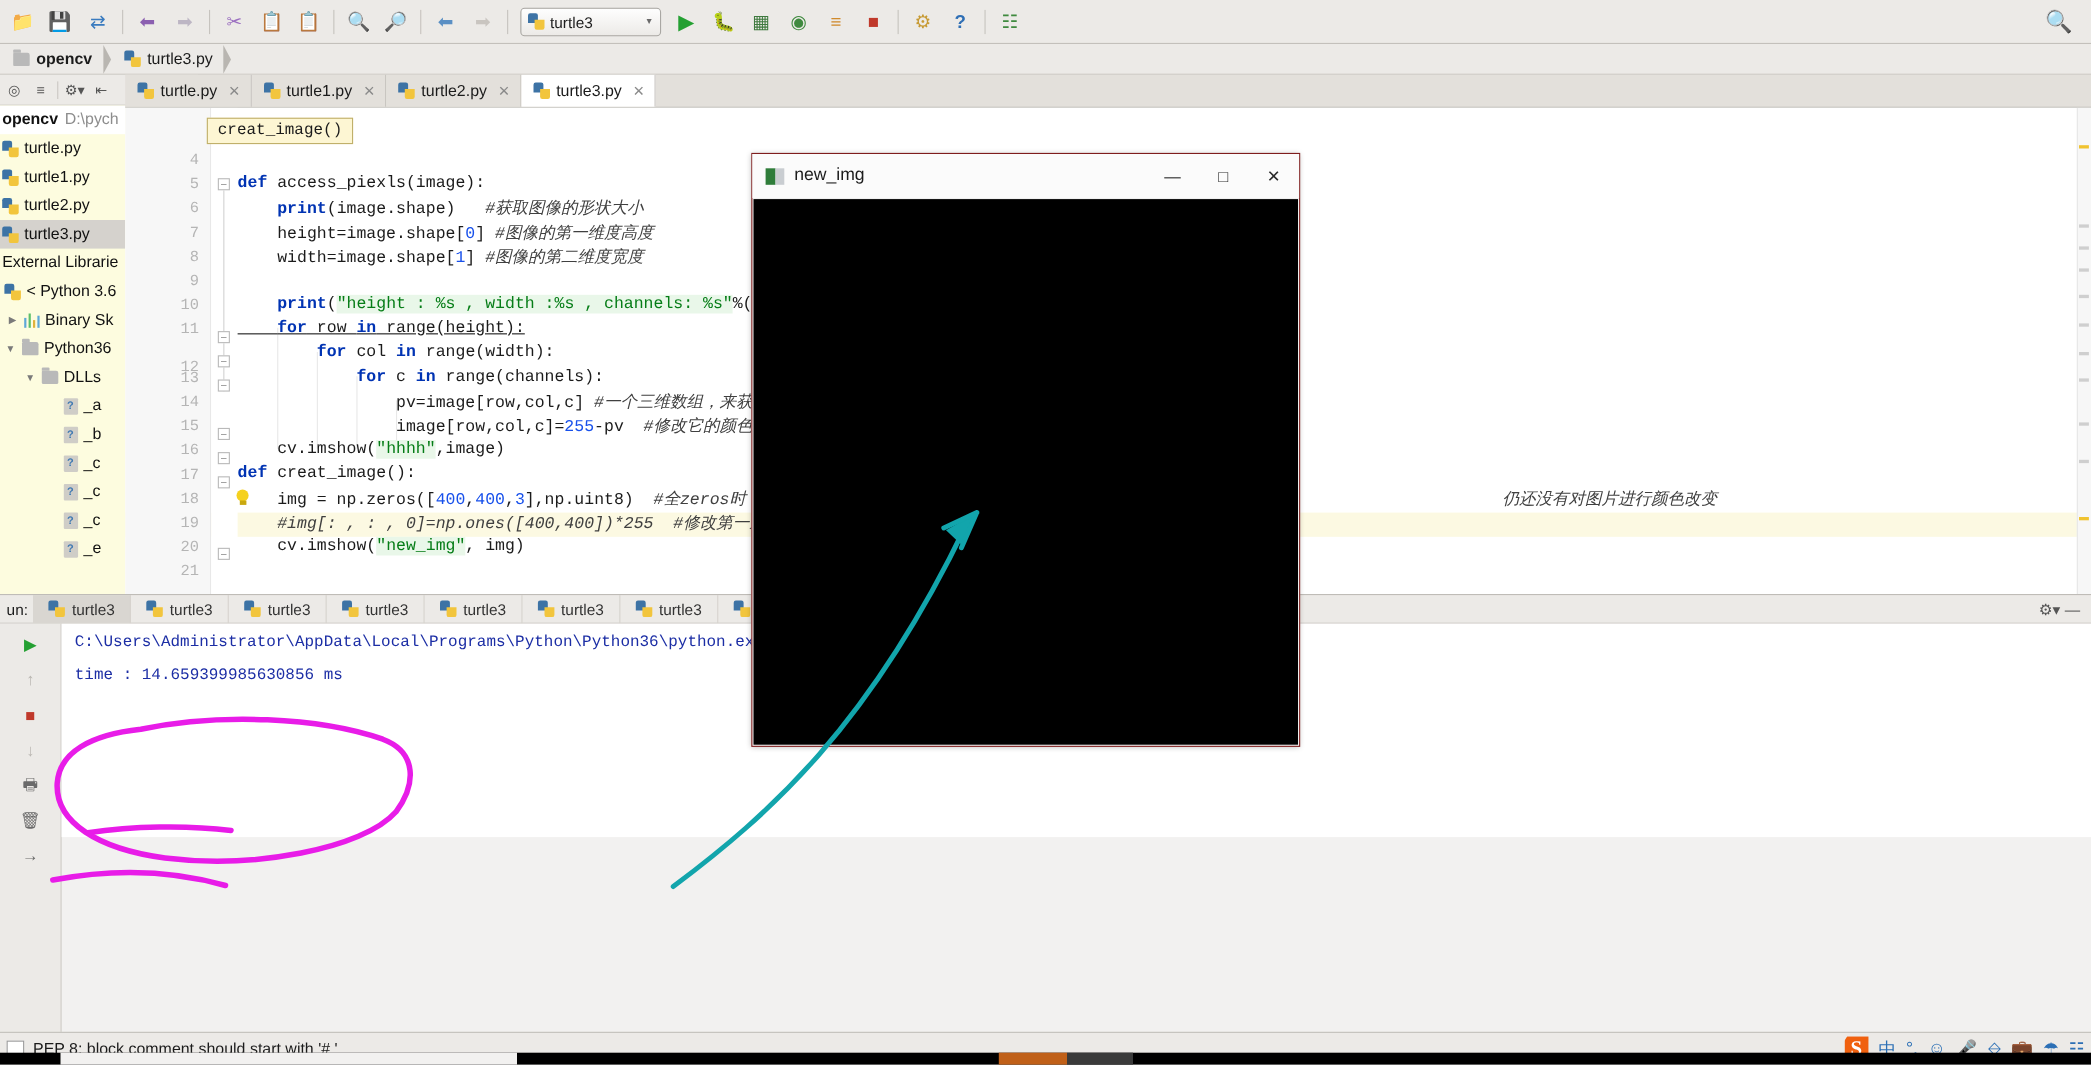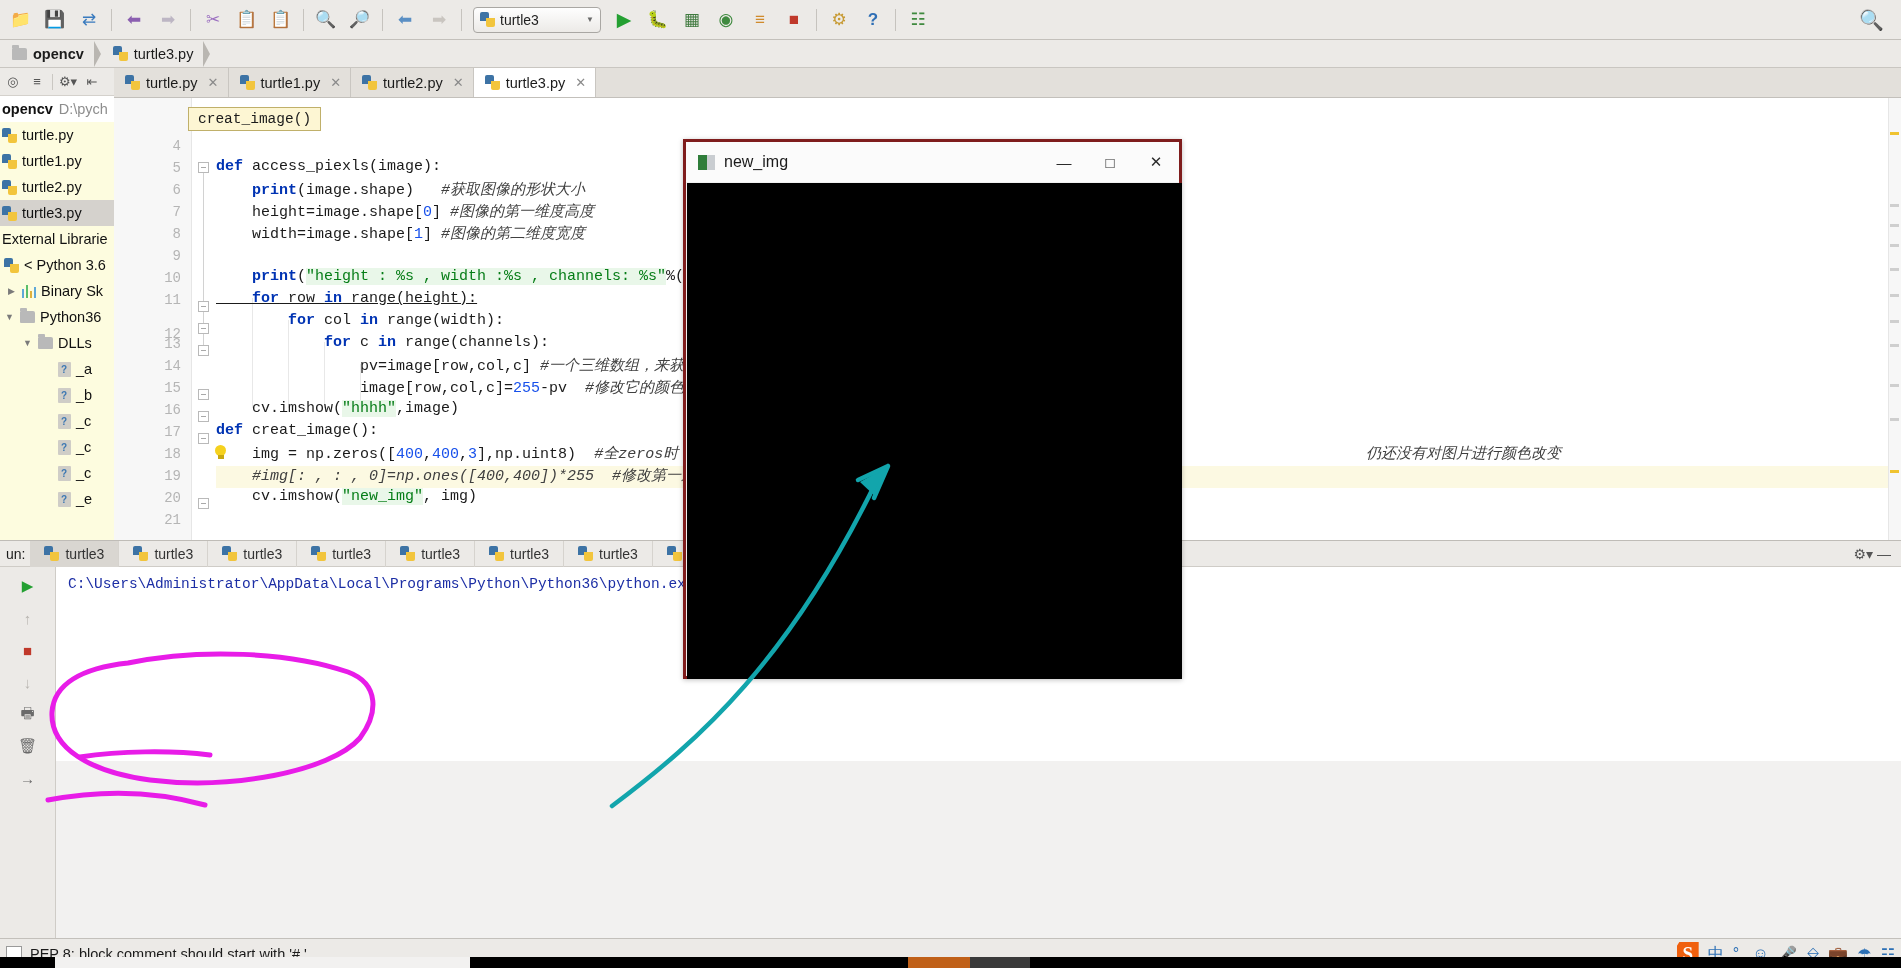--- a/index.html
+++ b/index.html
@@ -132,21 +132,21 @@
   .sogou { width:22px; height:24px; background:#f0600e; color:#fff; font-weight:bold; font-size:19px;
            display:flex; align-items:center; justify-content:center; font-family:"Liberation Serif", serif;
            clip-path:polygon(12% 0,100% 0,100% 80%,88% 100%,0 100%,0 18%); }
 
   
   .desktop { position:absolute; left:0; top:957px; width:1901px; height:11px; background:#000; }
   .desktop .seg { position:absolute; top:0; height:11px; }
 
   
   .cvwin { position:absolute; left:683px; top:139px; width:499px; height:540px;
-           background:#f0f0f0; border:3px solid #7f1d1d; box-shadow:0 1px 5px rgba(0,0,0,.25); }
+           background:#f0f0f0; border:1px solid #7f1d1d; box-shadow:0 1px 5px rgba(0,0,0,.25); }
   .cvtitle { height:40px; display:flex; align-items:center; padding-left:12px; gap:9px;
              font-size:16px; color:#1b1b1b; background:#fbfbfb; }
   .cvicon { width:17px; height:15px; display:flex; }
   .cvicon i:nth-child(1){ width:9px; background:#2f7d3a; }
   .cvicon i:nth-child(2){ width:8px; background:#c9cdd1; }
   .cvbtns { margin-left:auto; display:flex; height:40px; }
   .cvbtn { width:46px; height:40px; display:flex; align-items:center; justify-content:center;
            font-size:15px; color:#2a2a2a; }
   .cvbody { position:absolute; left:1px; top:41px; width:495px; height:496px; background:#000; }
 
@@ -438,21 +438,21 @@
   <div class="runside">
     <div class="rs-ico" style="color:#24a032;">▶</div>
     <div class="rs-ico" style="color:#b9b6b1;">↑</div>
     <div class="rs-ico" style="color:#c0392b;">■</div>
     <div class="rs-ico" style="color:#b9b6b1;">↓</div>
     <div class="rs-ico" style="color:#6a6a6a;">🖶</div>
     <div class="rs-ico" style="color:#6a6a6a;">🗑</div>
     <div class="rs-ico" style="color:#6a6a6a;">→</div>
   </div>
 
-  <div class="console"><div>C:\Users\Administrator\AppData\Local\Programs\Python\Python36\python.exe D:/pycharm</div></div>
+  <div class="console"><div>C:\Users\Administrator\AppData\Local\Programs\Python\Python36\python.exe D:/pycharm</div><div class="l2">time : 14.659399985630856 ms</div></div>
 
   <div class="cvwin">
     <div class="cvtitle">
       <span class="cvicon">
           <i></i>
           <i></i>
         </span>
       <span>new_img</span>
       <span class="cvbtns">
         <span class="cvbtn">—</span>

